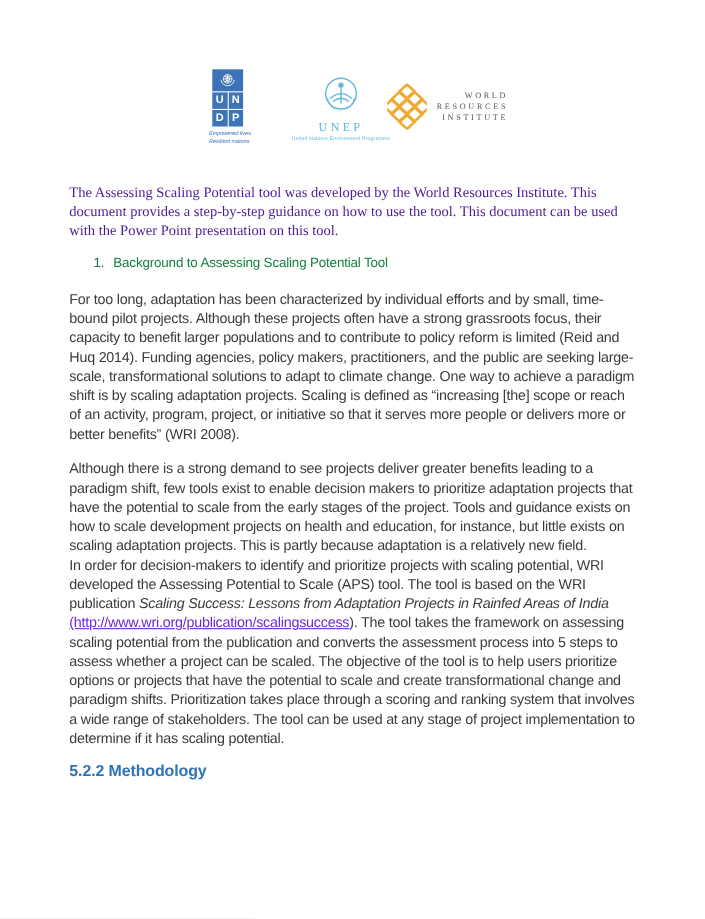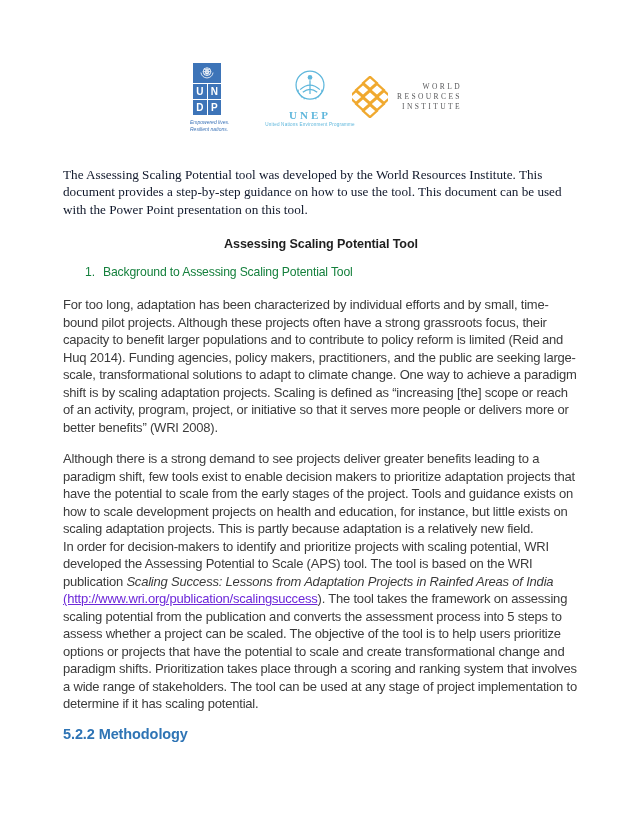--- a/index.html
+++ b/index.html
@@ -32,36 +32,36 @@
   }
   .undp-tagline {
     margin-top: 4px; font-style: italic; color: #3D74B8;
     font-size: 5px; line-height: 6.5px; white-space: nowrap;
   }
   .undp-tagline span { display: block; }
 
   .unep { position: absolute; left: 248px; top: 68px; width: 124px; text-align: center; color: #5FB7DC; }
   .unep-name {
     font-family: "Liberation Serif", serif; font-size: 11px; letter-spacing: 3px;
-    margin-top: 1px; font-weight: bold;
+    margin-top: 1px; font-weight: normal;
   }
   .unep-sub { font-size: 4.6px; letter-spacing: 0.2px; margin-top: 1px; white-space: nowrap; }
 
   .wri { position: absolute; left: 352px; top: 76px; display: flex; align-items: center; gap: 9px; }
   .wri-text {
     font-family: "Liberation Serif", serif; font-size: 7.5px; letter-spacing: 2.4px;
     line-height: 10px; color: #58595B; text-align: right;
   }
 
   
   .content { position: absolute; left: 63px; top: 166px; width: 516px; }
 
   .intro {
     font-family: "Liberation Serif", serif;
-    font-size: 13.2px; line-height: 17.4px; color: #0f172a;
+    font-size: 13.2px; line-height: 17.4px; color: #4c1d95;
   }
   .sec-title {
     margin-top: 19px; text-align: center;
     font-size: 12.6px; font-weight: bold; color: #1f1f1f;
     letter-spacing: -0.1px;
   }
   .list-item {
     margin-top: 14px; padding-left: 22px;
     font-size: 12.2px; color: #15803d; letter-spacing: -0.15px;
   }
@@ -148,21 +148,20 @@
         <div>INSTITUTE</div>
       </div>
     </div>
 
   </header>
 
   <main class="content">
 
     <p class="intro">The Assessing Scaling Potential tool was developed by the World Resources Institute. This document provides a step-by-step guidance on how to use the tool. This document can be used with the Power Point presentation on this tool.</p>
 
-    <h1 class="sec-title">Assessing Scaling Potential Tool</h1>
 
     <div class="list-item">
       <span class="num">1.</span><span>Background to Assessing Scaling Potential Tool</span>
     </div>
 
     <p class="body-p">For too long, adaptation has been characterized by individual efforts and by small, time-bound pilot projects. Although these projects often have a strong grassroots focus, their capacity to benefit larger populations and to contribute to policy reform is limited (Reid and Huq 2014). Funding agencies, policy makers, practitioners, and the public are seeking large-scale, transformational solutions to adapt to climate change. One way to achieve a paradigm shift is by scaling adaptation projects. Scaling is defined as “increasing [the] scope or reach of an activity, program, project, or initiative so that it serves more people or delivers more or better benefits” (WRI 2008).</p>
 
     <p class="body-p second"><span class="">Although there is a strong demand to see projects deliver greater benefits leading to a paradigm shift, few tools exist to enable decision makers to prioritize adaptation projects that have the potential to scale from the early stages of the project. Tools and guidance exists on how to scale development projects on health and education, for instance, but little exists on scaling adaptation projects. This is partly because adaptation is a relatively new field.</span><br><span class="">In order for decision-makers to identify and prioritize projects with scaling potential, WRI developed the Assessing Potential to Scale  (APS) tool. The tool is based on the WRI publication </span><span class="seg-italic">Scaling Success: Lessons from Adaptation Projects in Rainfed Areas of India</span><span class=""> </span><a class="seg-link" href="#">(http://www.wri.org/publication/scalingsuccess</a><span class="">). The tool takes the framework on assessing scaling potential from the publication and converts the assessment process into 5 steps to assess whether a project can be scaled. The objective of the tool is to help users prioritize options or projects that have the potential to scale and create transformational change and paradigm shifts. Prioritization takes place through a scoring and ranking system that involves a wide range of stakeholders. The tool can be used at any stage of project implementation to determine if it has scaling potential.</span></p>
 
     <h2 class="methodology">5.2.2 Methodology</h2>

